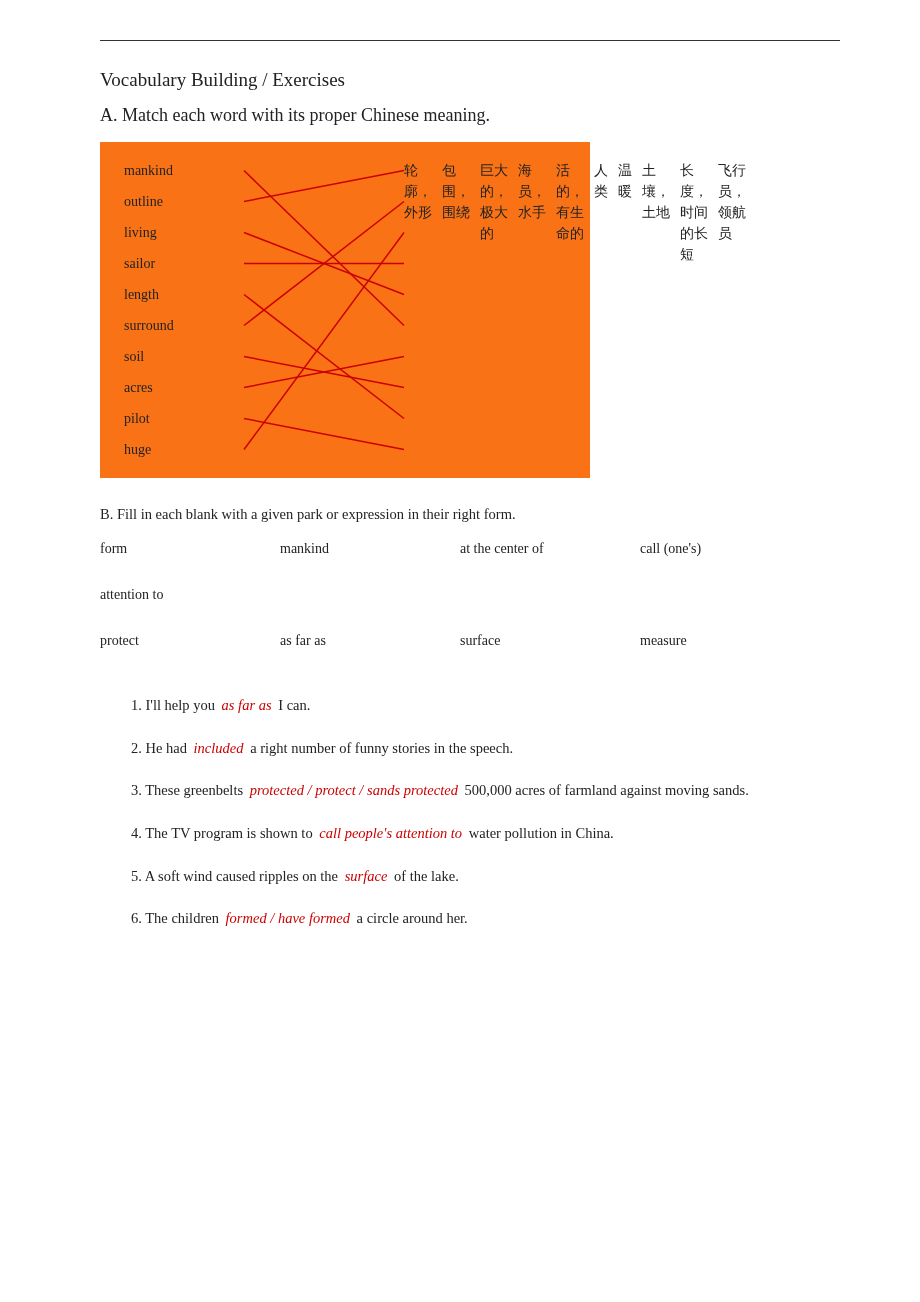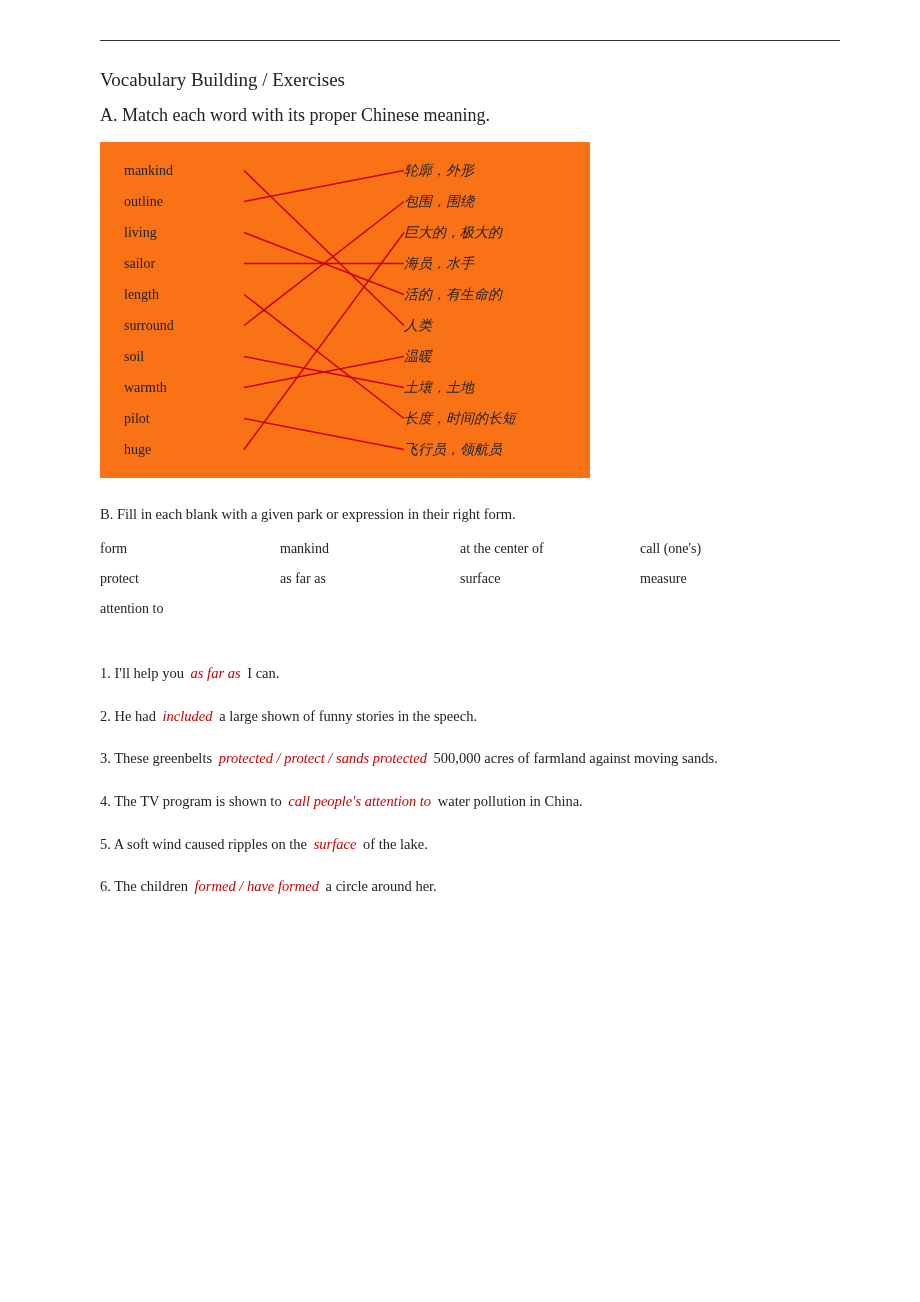--- a/index.html
+++ b/index.html
@@ -42,24 +42,22 @@
 
     .words-col {
       display: flex;
       flex-direction: column;
       gap: 10px;
       min-width: 120px;
     }
 
     .meanings-col {
       display: flex;
-      flex-direction: column;
       gap: 10px;
       margin-left: 160px;
-      font-style: italic;
     }
 
     .word-item, .meaning-item {
       font-size: 14px;
       line-height: 1.5;
     }
 
     .svg-lines {
       position: absolute;
       top: 0; left: 0;
@@ -70,39 +68,40 @@
 
     
     .part-b-header {
       font-size: 14.5px;
       margin-bottom: 18px;
     }
 
     .word-bank {
       display: flex;
       flex-wrap: wrap;
-      gap: 0;
+      gap: 16px;
       margin-bottom: 20px;
     }
 
     .word-bank-row {
       display: flex;
       width: 100%;
       margin-bottom: 14px;
     }
 
     .bank-word {
       font-size: 14px;
       min-width: 180px;
       padding-right: 20px;
     }
 
     
     .sentences-section {
       margin-top: 30px;
+      margin-left: 31px;
     }
 
     .sentence {
       font-size: 14.5px;
       margin-bottom: 18px;
       line-height: 1.7;
     }
 
     .answer {
       color: #c00;
@@ -133,21 +132,21 @@
       <line x1="144" y1="307.5" x2="304" y2="90.5" stroke="#cc0000" stroke-width="1.5"></line>
     </svg>
   <div class="words-col" id="words-col">
   <span class="word-item" id="word-0">mankind</span>
       <span class="word-item" id="word-1">outline</span>
       <span class="word-item" id="word-2">living</span>
       <span class="word-item" id="word-3">sailor</span>
       <span class="word-item" id="word-4">length</span>
       <span class="word-item" id="word-5">surround</span>
       <span class="word-item" id="word-6">soil</span>
-      <span class="word-item" id="word-7">warmth</span>
+      <span class="word-item" id="word-7">acres</span>
       <span class="word-item" id="word-8">pilot</span>
       <span class="word-item" id="word-9">huge</span>
     </div>
   <div class="meanings-col" id="meanings-col">
   <span class="meaning-item" id="meaning-0">轮廓，外形</span>
       <span class="meaning-item" id="meaning-1">包围，围绕</span>
       <span class="meaning-item" id="meaning-2">巨大的，极大的</span>
       <span class="meaning-item" id="meaning-3">海员，水手</span>
       <span class="meaning-item" id="meaning-4">活的，有生命的</span>
       <span class="meaning-item" id="meaning-5">人类</span>
@@ -161,30 +160,30 @@
 <div class="part-b-header">B. Fill in each blank with a given park or expression in their right form.</div>
 
 <div class="word-bank">
   <div class="word-bank-row">
     <span class="bank-word">form</span>
     <span class="bank-word">mankind</span>
     <span class="bank-word">at the center of</span>
     <span class="bank-word">call (one's)</span>
   </div>
   <div class="word-bank-row">
+    <span class="bank-word">attention to</span>
+  </div>
+  <div class="word-bank-row">
     <span class="bank-word">protect</span>
     <span class="bank-word">as far as</span>
     <span class="bank-word">surface</span>
     <span class="bank-word">measure</span>
   </div>
-  <div class="word-bank-row">
-    <span class="bank-word">attention to</span>
-  </div>
 </div>
 
 <div class="sentences-section" id="sentences-container">
 <div class="sentence"><span>1. I'll help you </span><span class="answer">as far as</span><span> I can.</span></div>
-    <div class="sentence"><span>2. He had </span><span class="answer">included</span><span> a large shown of funny stories in the speech.</span></div>
+    <div class="sentence"><span>2. He had </span><span class="answer">included</span><span> a right number of funny stories in the speech.</span></div>
     <div class="sentence"><span>3. These greenbelts </span><span class="answer">protected / protect / sands protected</span><span>  500,000 acres of farmland against moving sands.</span></div>
     <div class="sentence"><span>4. The TV program is shown to </span><span class="answer">call people's attention to</span><span> water pollution in China.</span></div>
     <div class="sentence"><span>5. A soft wind caused ripples on the </span><span class="answer">surface</span><span>  of the lake.</span></div>
     <div class="sentence"><span>6. The children </span><span class="answer">formed / have formed</span><span>  a circle around her.</span></div>
   </div>
 
 </body></html>

